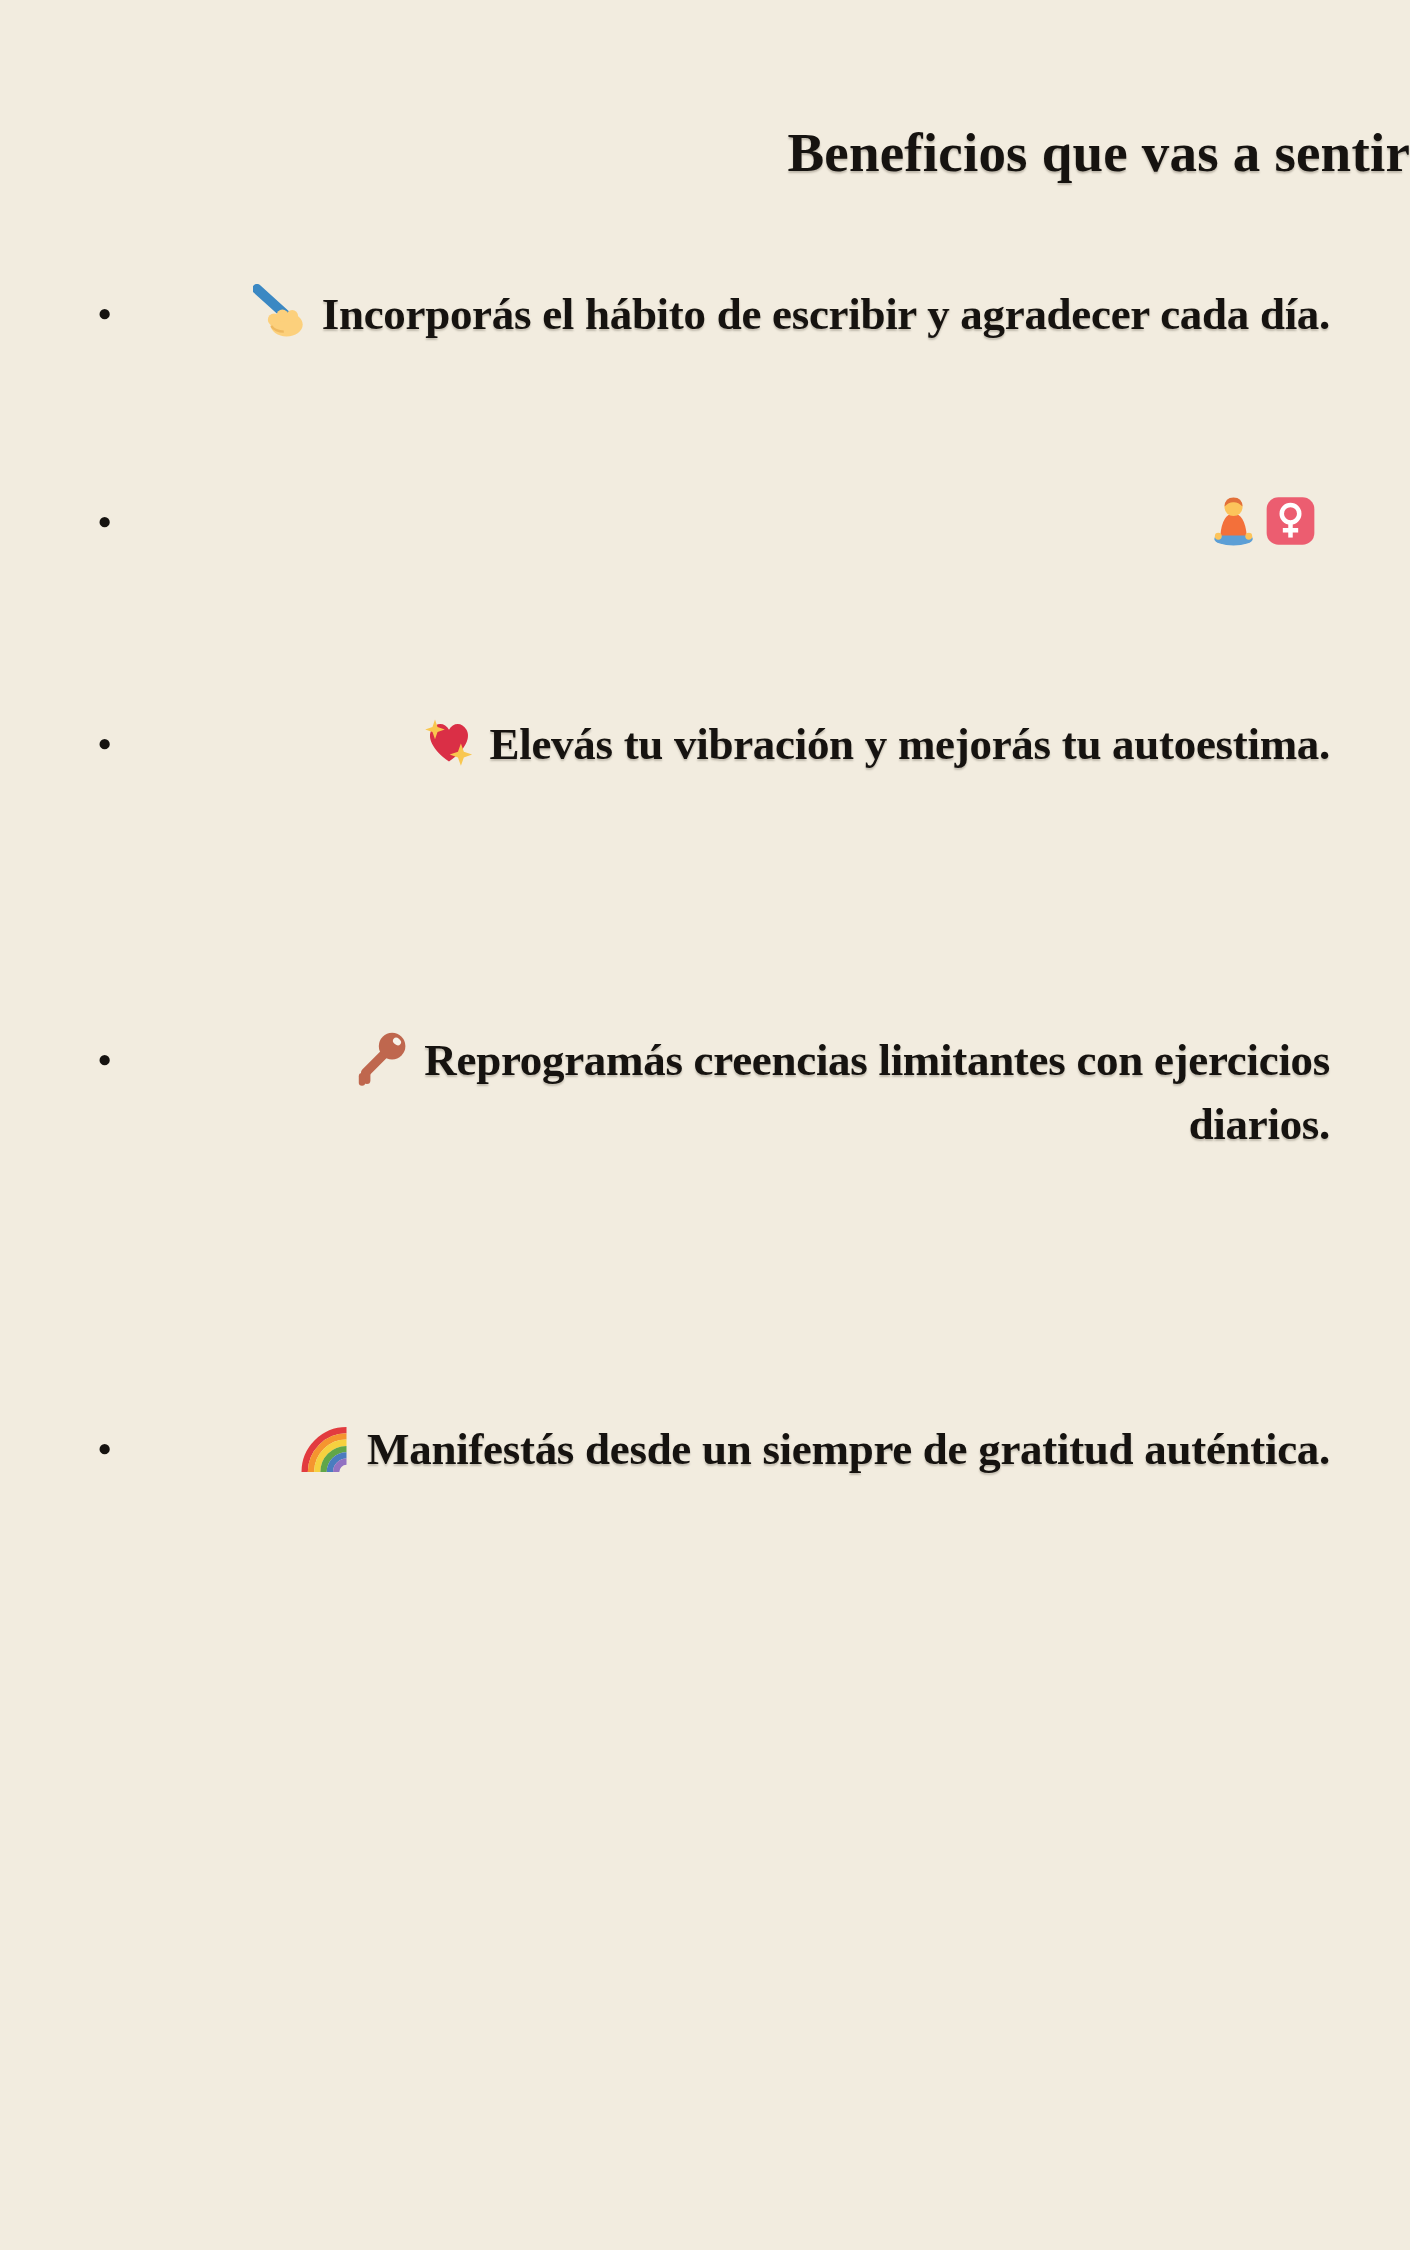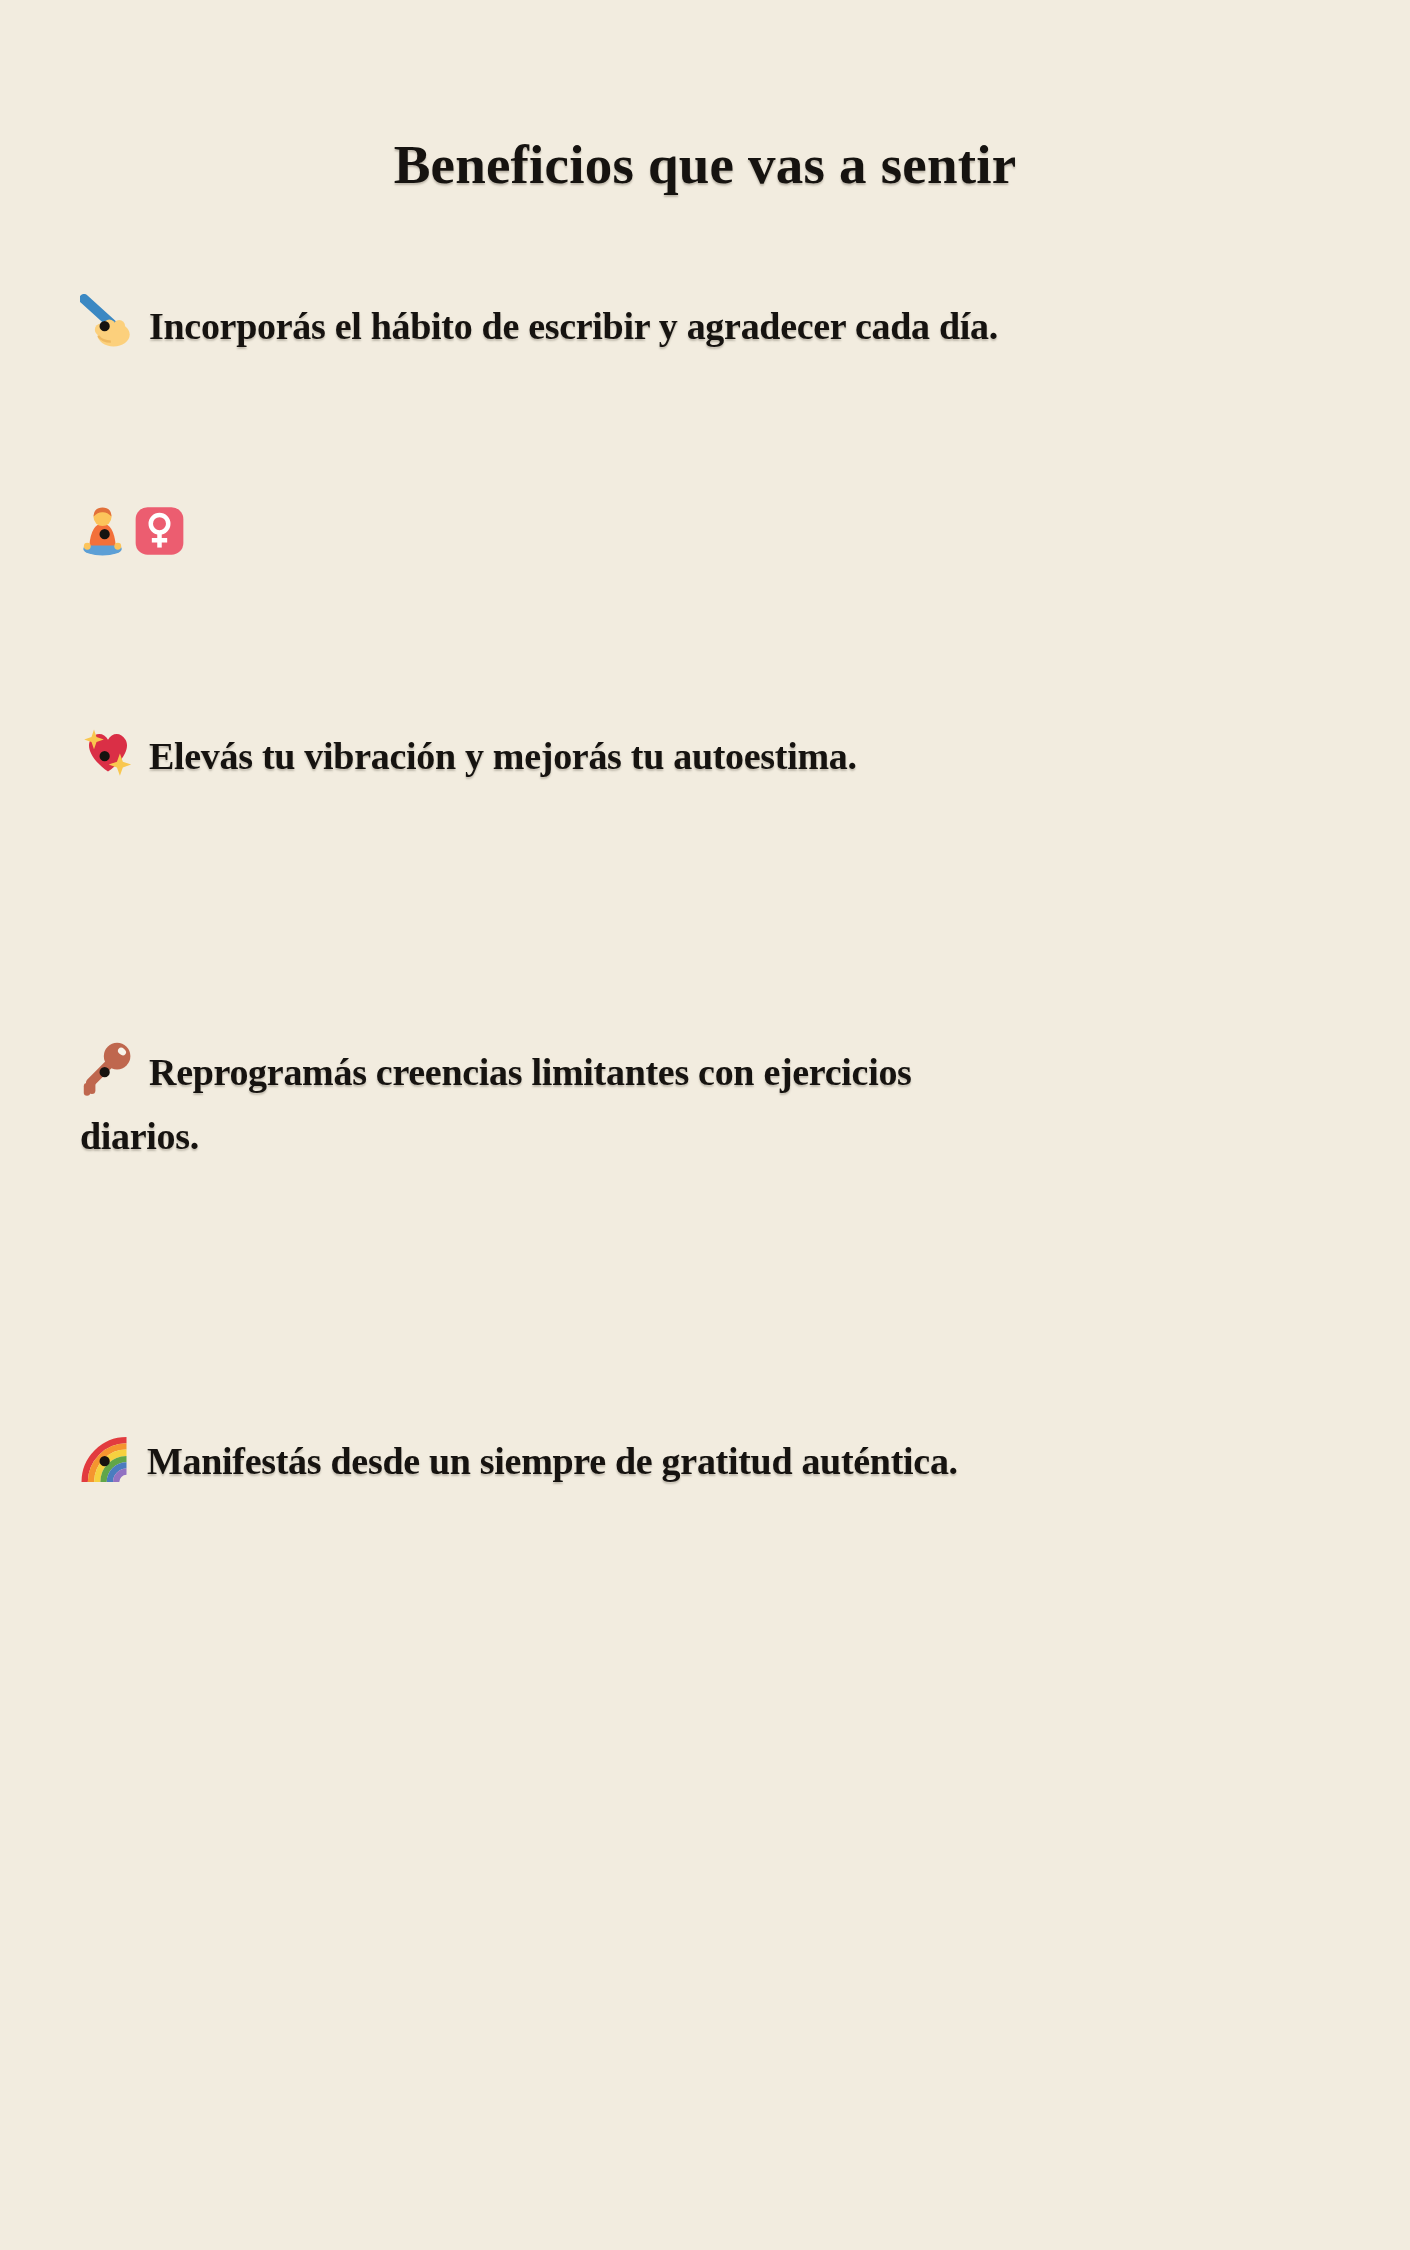--- a/index.html
+++ b/index.html
@@ -4,34 +4,34 @@
 <style>
   html,body { margin:0; padding:0; }
   body {
     width:1410px; height:2250px;
     background:#f2ecdf;
     color:#161310;
     font-family:"Liberation Serif", serif;
     overflow:hidden;
   }
   h1.page-title {
-    margin:12px; padding-top:116px;
-    text-align:center;
+    margin:0; padding-top:116px;
+    text-align:right;
     font-size:55px; line-height:74px; font-weight:700;
     letter-spacing:0.2px;
     text-shadow:0 2px 2px rgba(70,60,45,0.30);
   }
   ul.benefits {
     list-style:none;
     width:1250px; margin:0 auto; padding:0;
   }
   ul.benefits li {
     position:relative;
-    text-align:left;
-    font-size:38px; line-height:64px; font-weight:700;
+    text-align:right;
+    font-size:45px; line-height:64px; font-weight:700;
     letter-spacing:-0.3px;
     text-shadow:0 2px 2px rgba(70,60,45,0.28);
   }
   ul.benefits li::before {
     content:"•";
     position:absolute; left:18px; top:0;
     font-size:38px; line-height:64px;
     text-shadow:none;
   }
   li.i1 { margin-top:92px; }

